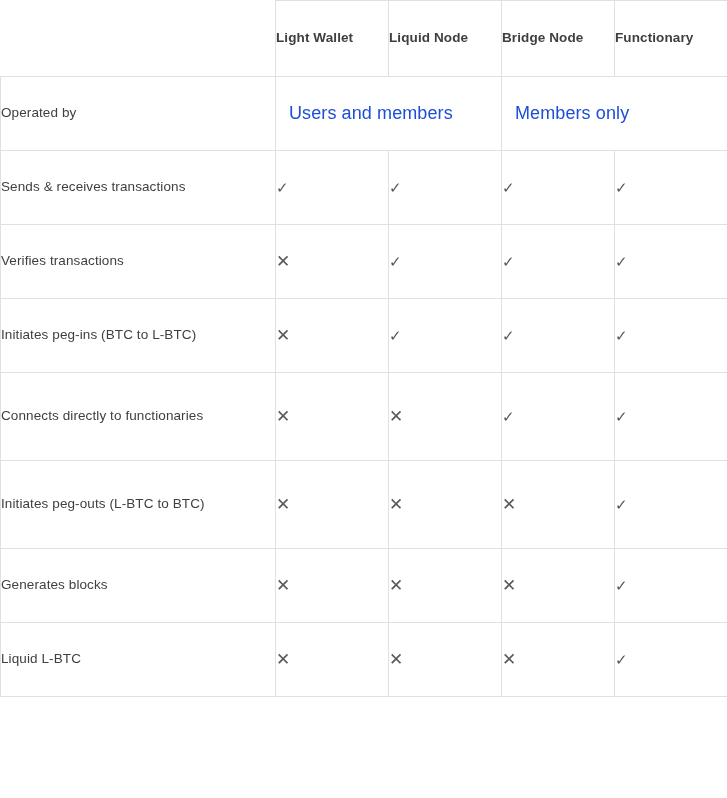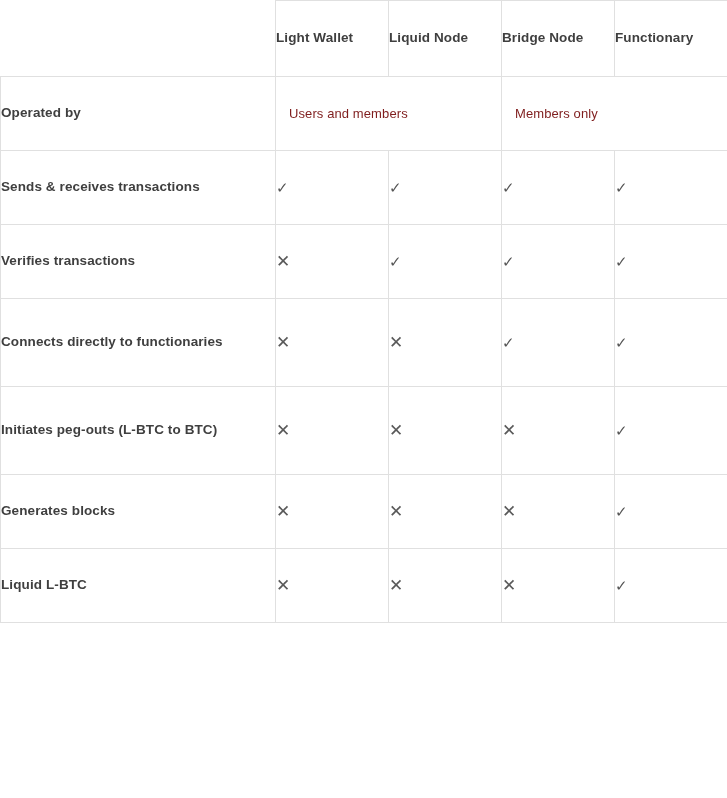--- a/index.html
+++ b/index.html
@@ -42,38 +42,38 @@
     font-size: 13.5px;
     color: #3f3f3f;
     line-height: 1.55;
     padding: 14px 13px 14px 12px;
     height: 76px;
     box-sizing: border-box;
     vertical-align: middle;
     letter-spacing: 0.1px;
   }
   td.feature {
-    font-weight: bold;
+    font-weight: normal;
     font-size: 13.5px;
     color: #3f3f3f;
     line-height: 1.55;
     padding: 10px 14px 10px 13px;
     letter-spacing: 0.1px;
     margin-left: 8px;
   }
   td.cell {
     text-align: left;
     padding: 10px 0 10px 17px;
     font-size: 14px;
     color: #555555;
   }
   td.cell.text {
     padding-left: 13px;
-    font-size: 13px;
-    color: #7f1d1d;
+    font-size: 18px;
+    color: #1d4ed8;
     letter-spacing: 0.1px;
   }
   tr.row-operated td.cell.text { height: 74px; box-sizing: border-box; }
   tr.row-standard td { height: 74px; box-sizing: border-box; }
   tr.row-tall td { height: 88px; box-sizing: border-box; }
 
   .mark-yes {
     display: inline-block;
     font-size: 15px;
     line-height: 1;
@@ -120,20 +120,27 @@
         <td class="cell"><span class="mark-yes">✓</span></td>
         <td class="cell"><span class="mark-yes">✓</span></td>
       </tr>
       <tr class="row-standard">
         <td class="feature">Verifies transactions</td>
         <td class="cell"><span class="mark-no">✕</span></td>
         <td class="cell"><span class="mark-yes">✓</span></td>
         <td class="cell"><span class="mark-yes">✓</span></td>
         <td class="cell"><span class="mark-yes">✓</span></td>
       </tr>
+      <tr class="row-standard">
+        <td class="feature">Initiates peg-ins (BTC to L-BTC)</td>
+        <td class="cell"><span class="mark-no">✕</span></td>
+        <td class="cell"><span class="mark-yes">✓</span></td>
+        <td class="cell"><span class="mark-yes">✓</span></td>
+        <td class="cell"><span class="mark-yes">✓</span></td>
+      </tr>
       <tr class="row-tall">
         <td class="feature">Connects directly to functionaries</td>
         <td class="cell"><span class="mark-no">✕</span></td>
         <td class="cell"><span class="mark-no">✕</span></td>
         <td class="cell"><span class="mark-yes">✓</span></td>
         <td class="cell"><span class="mark-yes">✓</span></td>
       </tr>
       <tr class="row-tall">
         <td class="feature">Initiates peg-outs (L-BTC to BTC)</td>
         <td class="cell"><span class="mark-no">✕</span></td>

